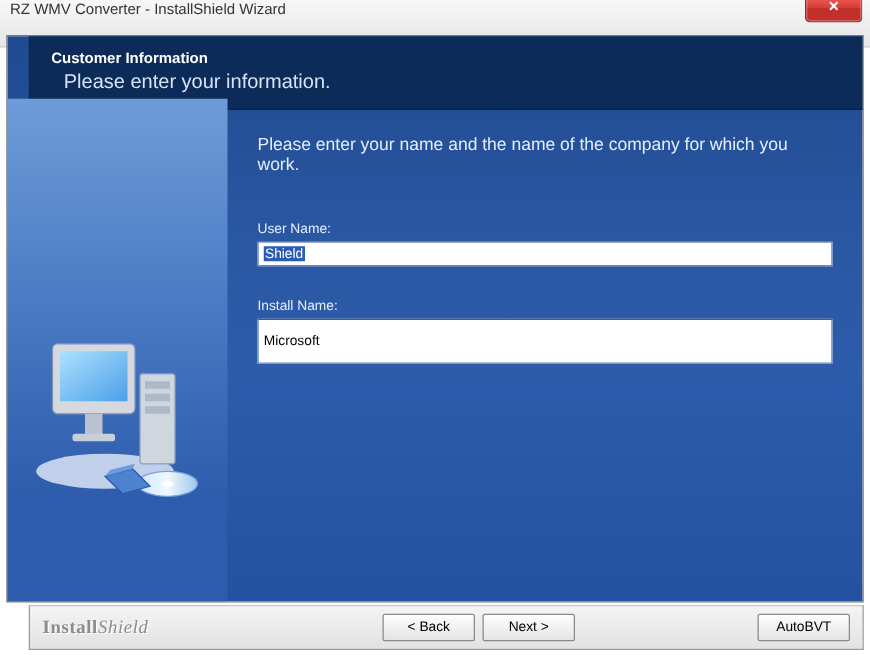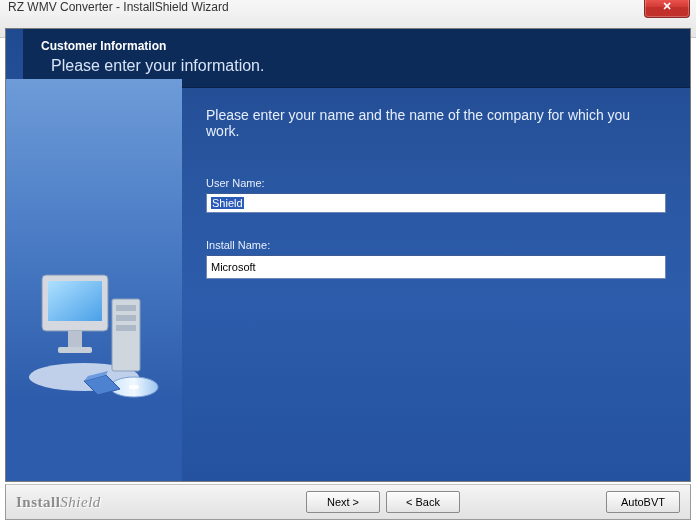--- a/index.html
+++ b/index.html
@@ -92,21 +92,21 @@
     margin-bottom: 38px;
   }
   .field-label {
     font-size: 11px;
     color: #e6eefb;
     margin-bottom: 4px;
     margin-top: 26px;
   }
   .text-input {
     width: 100%;
-    height: 24px;
+    height: 36px;
     font-family: Tahoma, Arial, sans-serif;
     font-size: 11px;
     padding: 2px 4px;
     border: 1px solid #6d87b7;
     border-top-color: #3b5a93;
     background: #fff;
     color: #000;
     margin-bottom: 18px;
   }
   .username-display {
@@ -124,21 +124,21 @@
     align-items: center;
   }
   .username-display .seltext {
     background: #2b5bb8;
     color: #fff;
     padding: 0 1px;
   }
   
   .footer {
     position: absolute;
-    left: 5px; right: 5px; bottom: 4px;
+    left: 23px; right: 5px; bottom: 4px;
     height: 36px;
     background: linear-gradient(to bottom, #f4f4f4, #e2e2e2);
     border: 1px solid #9a9a9a;
     border-top: 1px solid #c4c4c4;
     display: flex;
     align-items: center;
     padding: 0 10px;
   }
   .brand {
     font-family: "Times New Roman", serif;
@@ -233,17 +233,17 @@
       <input type="text" class="text-input" value="Microsoft" style="">
     </div>
   </div>
 </div>
 
 <div class="footer">
   <span class="brand">
     <b>Install</b><span>Shield</span>
   </span>
   <div class="footer-spacer"></div>
+  <button class="btn">&lt; Back</button>
   <button class="btn">Next &gt;</button>
-  <button class="btn">&lt; Back</button>
   <div class="btn-gap"></div>
   <button class="btn">AutoBVT</button>
 </div>
 
 </body></html>

